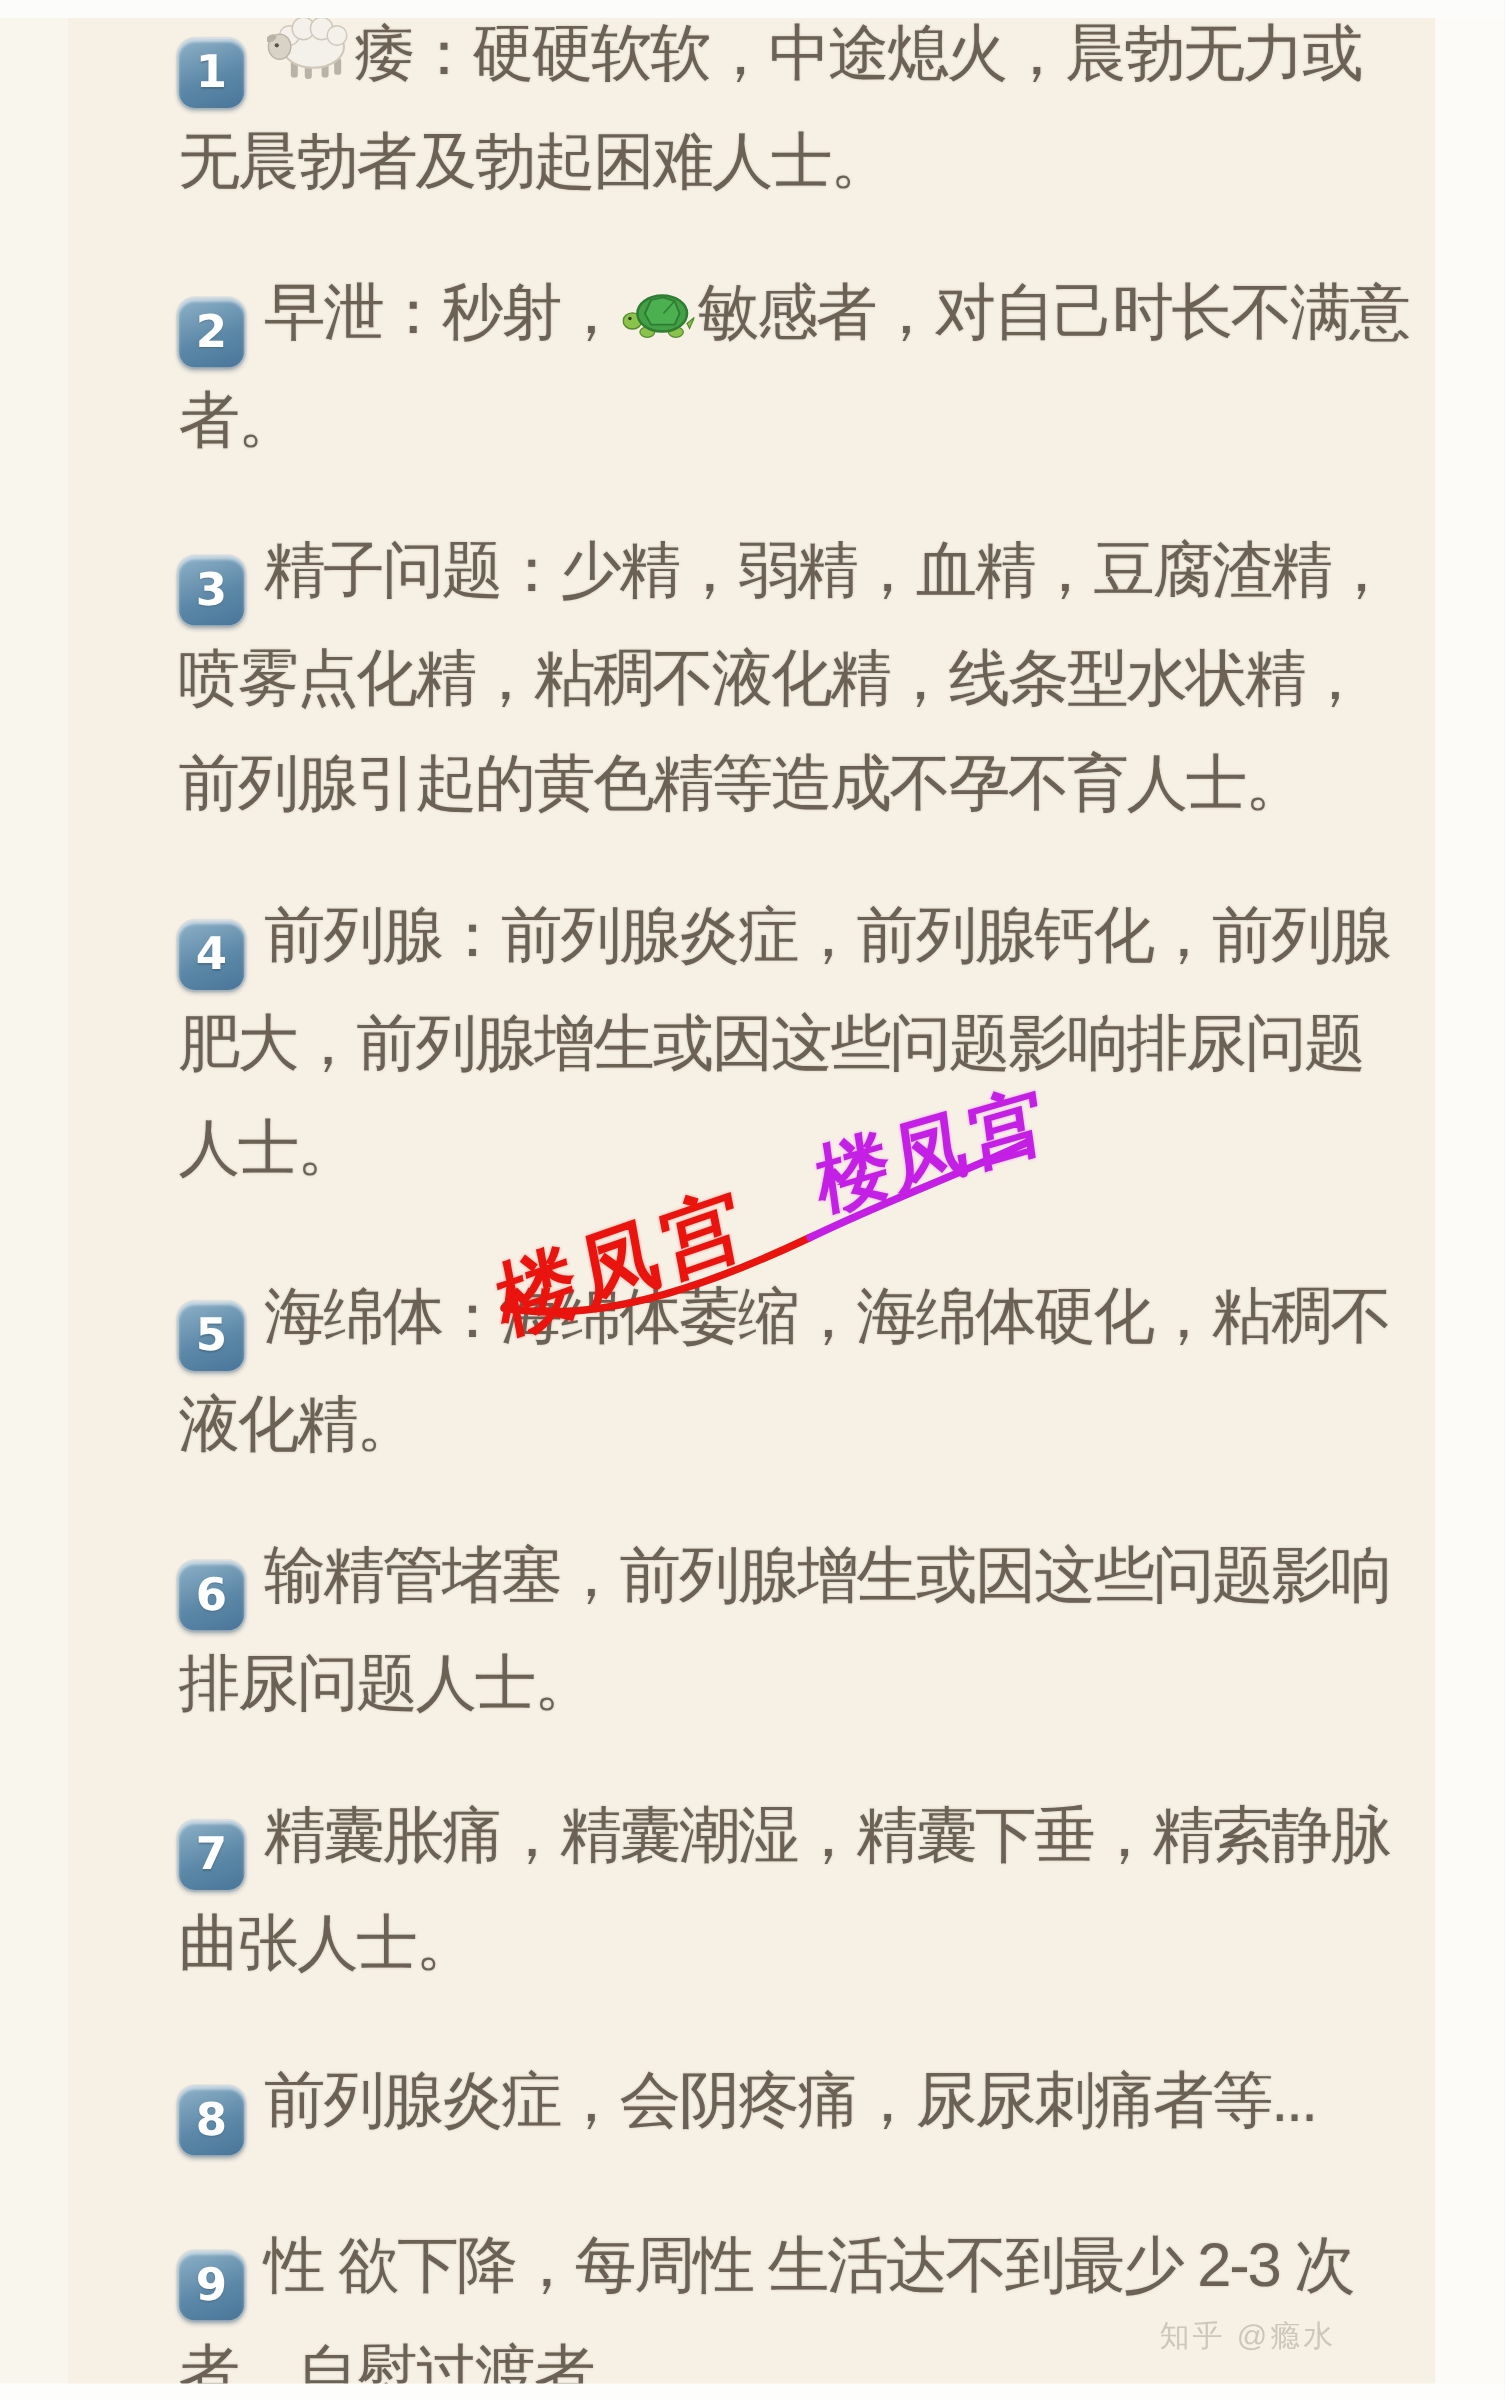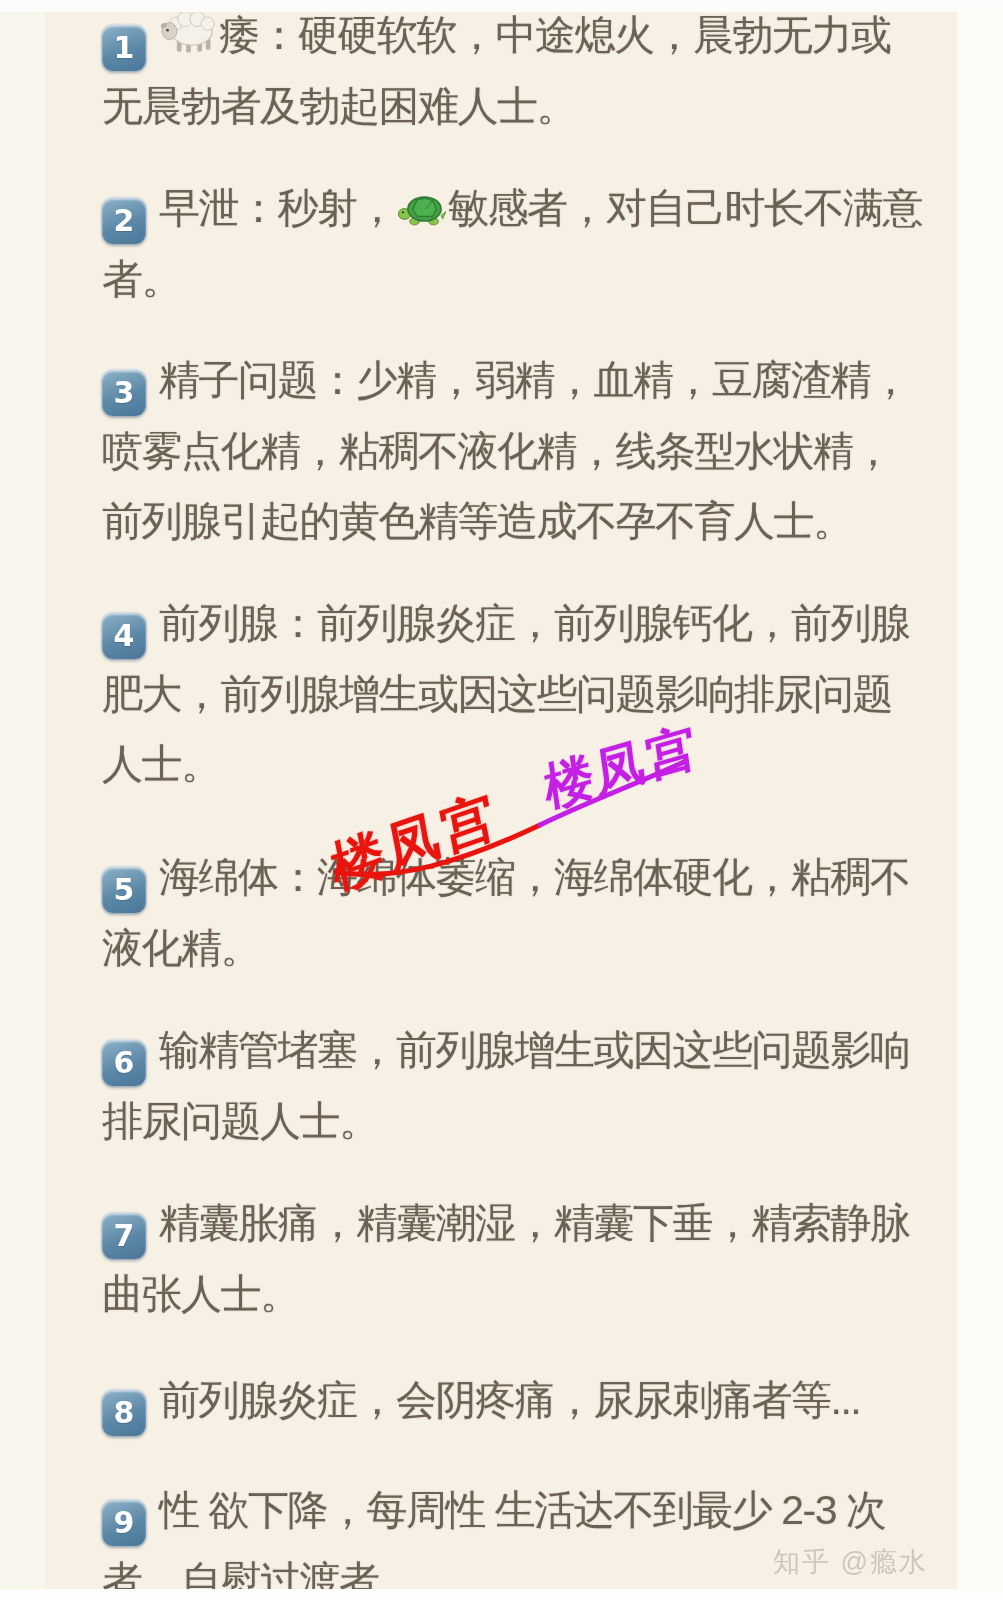--- a/index.html
+++ b/index.html
@@ -11,21 +11,21 @@
   .content-bg{
     position:absolute;left:45px;top:12px;width:912px;height:1580px;
     background:#f6f0e5;
   }
   .strip-top{position:absolute;left:0;top:0;width:1003px;height:12px;background:#fcfcfa;z-index:6;}
   .strip-bottom{position:absolute;left:0;top:1589px;width:1003px;height:11px;background:#fdfdfb;z-index:6;}
   .margin-left{position:absolute;left:0;top:0;width:45px;height:1600px;background:#f9f6ee;z-index:5;}
   .margin-right{position:absolute;left:957px;top:0;width:46px;height:1600px;background:#fcfbf7;z-index:5;}
 
   .item{
-    position:absolute;left:102px;width:825px;
+    position:absolute;left:119px;width:825px;
     font-size:41px;line-height:70px;letter-spacing:-1.5px;
     color:#6b6154;
     text-shadow:0 0 1.5px rgba(106,96,82,.35);
     z-index:1;
   }
   .badge{
     display:inline-flex;align-items:center;justify-content:center;
     width:44px;height:46px;border-radius:11px;
     background:linear-gradient(160deg,#8fb2c8 0%,#5d89a8 55%,#497699 100%);
     box-shadow:0 2px 3px rgba(70,90,105,.4), inset 0 2px 2px rgba(255,255,255,.55), 0 0 0 1.5px rgba(200,214,224,.55);
@@ -46,21 +46,21 @@
     text-shadow:0 0 2px rgba(233,20,14,.4);
   }
   .stamp-purple{
     left:542px;top:734px;font-size:50px;letter-spacing:3px;
     transform:rotate(-16deg) skewX(-8deg);transform-origin:center;
     text-shadow:0 0 2px rgba(196,31,228,.4);
   }
   .swoosh{position:absolute;left:300px;top:730px;z-index:3;}
   .credit{
     position:absolute;left:773px;top:1544px;z-index:2;
-    font-size:27px;letter-spacing:2px;color:rgba(125,120,110,.35);
+    font-size:20px;letter-spacing:2px;color:rgba(125,120,110,.35);
     white-space:nowrap;
   }
 </style>
 </head>
 <body>
 
 <div class="content-bg"></div>
 
 <div id="list-root">
     <div class="item" style="top: 0px;"><span class="badge">1</span><span></span><svg id="tpl-sheep-emoji" class="inline-icon" width="56" height="44" viewBox="0 0 60 46">

